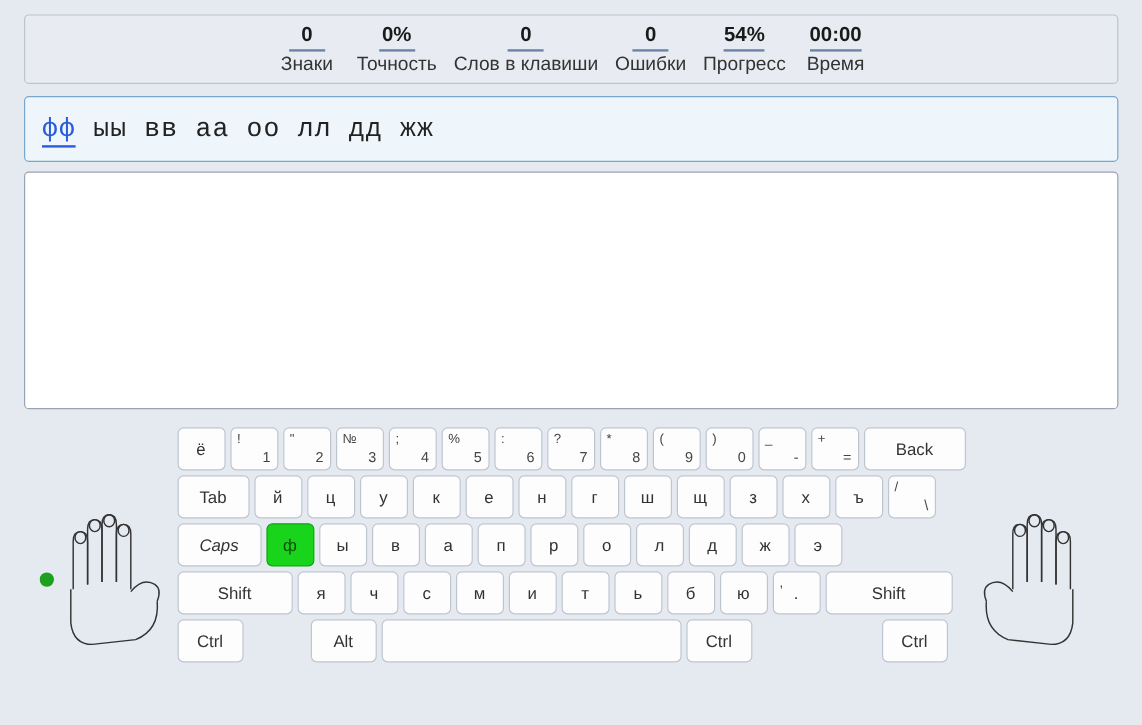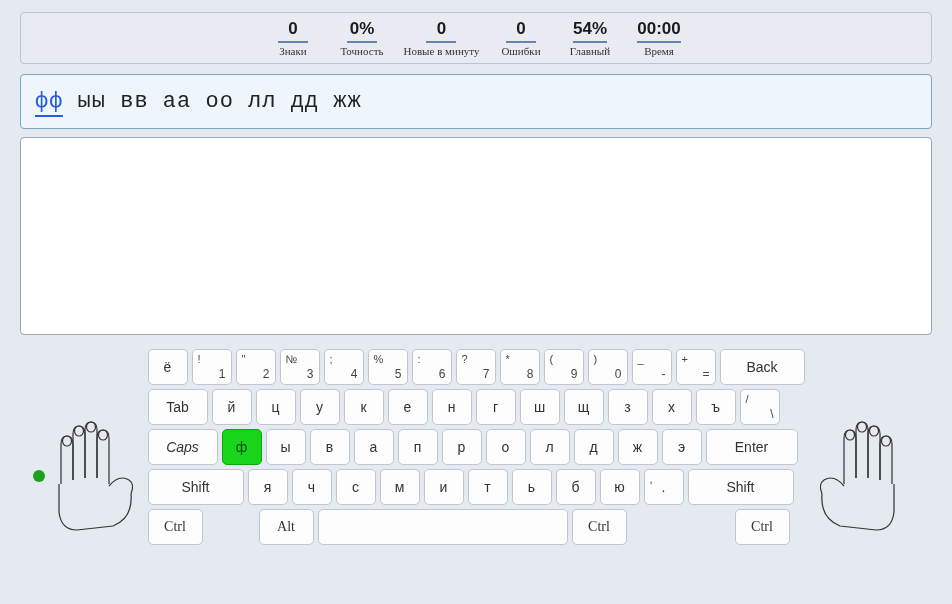--- a/index.html
+++ b/index.html
@@ -36,24 +36,23 @@
   .stat-value {
     font-size: 17px;
     font-weight: 700;
     color: #1a1a1a;
     border-bottom: 2px solid #6b83a8;
     padding-bottom: 2px;
     display: inline-block;
     min-width: 30px;
   }
   .stat-label {
-    font-size: 11px;
+    font-size: 16px;
     color: #333;
     margin-top: 2px;
-    font-family: Liberation Serif, serif;
   }
   .target-text {
     background: #eef6fb;
     border: 1px solid #7aa6c9;
     border-radius: 4px;
     padding: 14px 14px;
     font-family: "Courier New", monospace;
     font-size: 22px;
     color: #222;
     letter-spacing: 1px;
@@ -123,50 +122,50 @@
     right: 5px;
     font-size: 12px;
     color: #444;
   }
   .key.wide-15 { min-width: 60px; }
   .key.wide-175 { min-width: 70px; font-style: italic; }
   .key.wide-225 { min-width: 96px; }
   .key.wide-25 { min-width: 106px; }
   .key.wide-back { min-width: 85px; text-align: right; }
   .key.wide-enter { min-width: 92px; }
-  .key.wide-ctrl { min-width: 55px; font-family: Liberation Serif, serif; }
+  .key.wide-ctrl { min-width: 55px; }
   .key.space { min-width: 250px; }
   .key.highlight { background: #18d41a; border-color: #0fa511; color:#0e4f0e;}
   .spacer { width: 48px; }
   .spacer2 { width: 100px; }
 </style>
 </head>
 <body>
 <div class="container">
 
   <div class="stats-bar">
     <div class="stat">
       <div class="stat-value">0</div>
       <div class="stat-label">Знаки</div>
     </div>
     <div class="stat">
       <div class="stat-value">0%</div>
       <div class="stat-label">Точность</div>
     </div>
     <div class="stat">
       <div class="stat-value">0</div>
-      <div class="stat-label">Новые в минуту</div>
+      <div class="stat-label">Слов в клавиши</div>
     </div>
     <div class="stat">
       <div class="stat-value">0</div>
       <div class="stat-label">Ошибки</div>
     </div>
     <div class="stat">
       <div class="stat-value">54%</div>
-      <div class="stat-label">Главный</div>
+      <div class="stat-label">Прогресс</div>
     </div>
     <div class="stat">
       <div class="stat-value">00:00</div>
       <div class="stat-label">Время</div>
     </div>
   </div>
 
   <div class="target-text"><span class="current">фф</span><span> ыы вв аа оо лл дд жж</span></div>
 
   <textarea class="input-area" value="" style=""></textarea>
@@ -322,23 +321,20 @@
           </div>
           <div class="key">
             <span>д</span>
           </div>
           <div class="key">
             <span>ж</span>
           </div>
           <div class="key">
             <span>э</span>
           </div>
-          <div class="key wide-enter">
-            <span>Enter</span>
-          </div>
         </div>
       <div class="row" id="row4">
           <div class="key wide-225">
             <span>Shift</span>
           </div>
           <div class="key">
             <span>я</span>
           </div>
           <div class="key">
             <span>ч</span>

